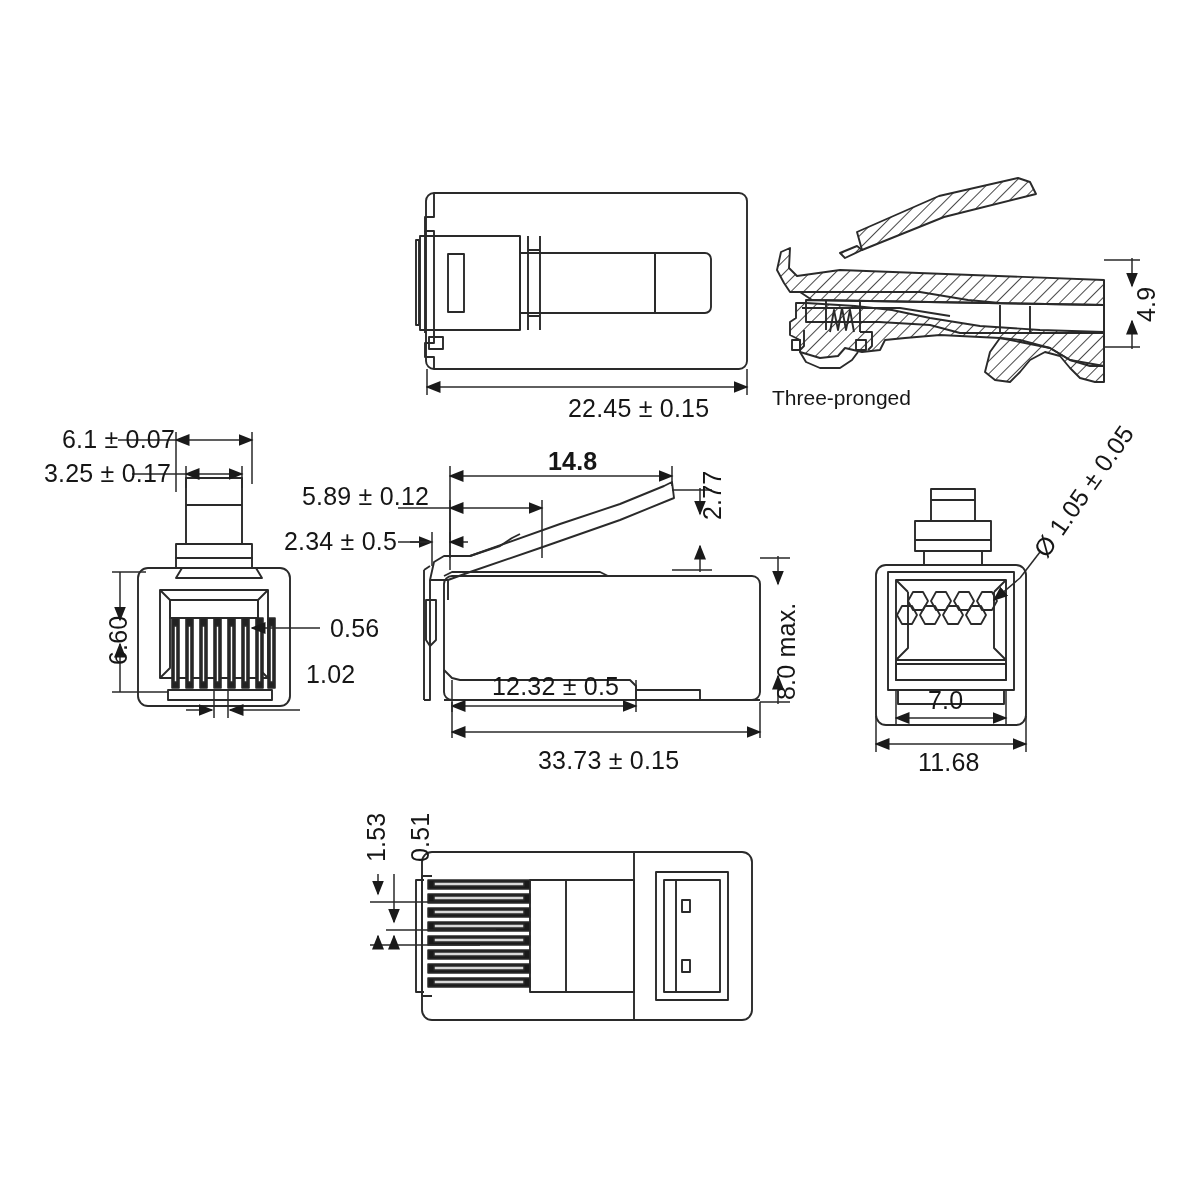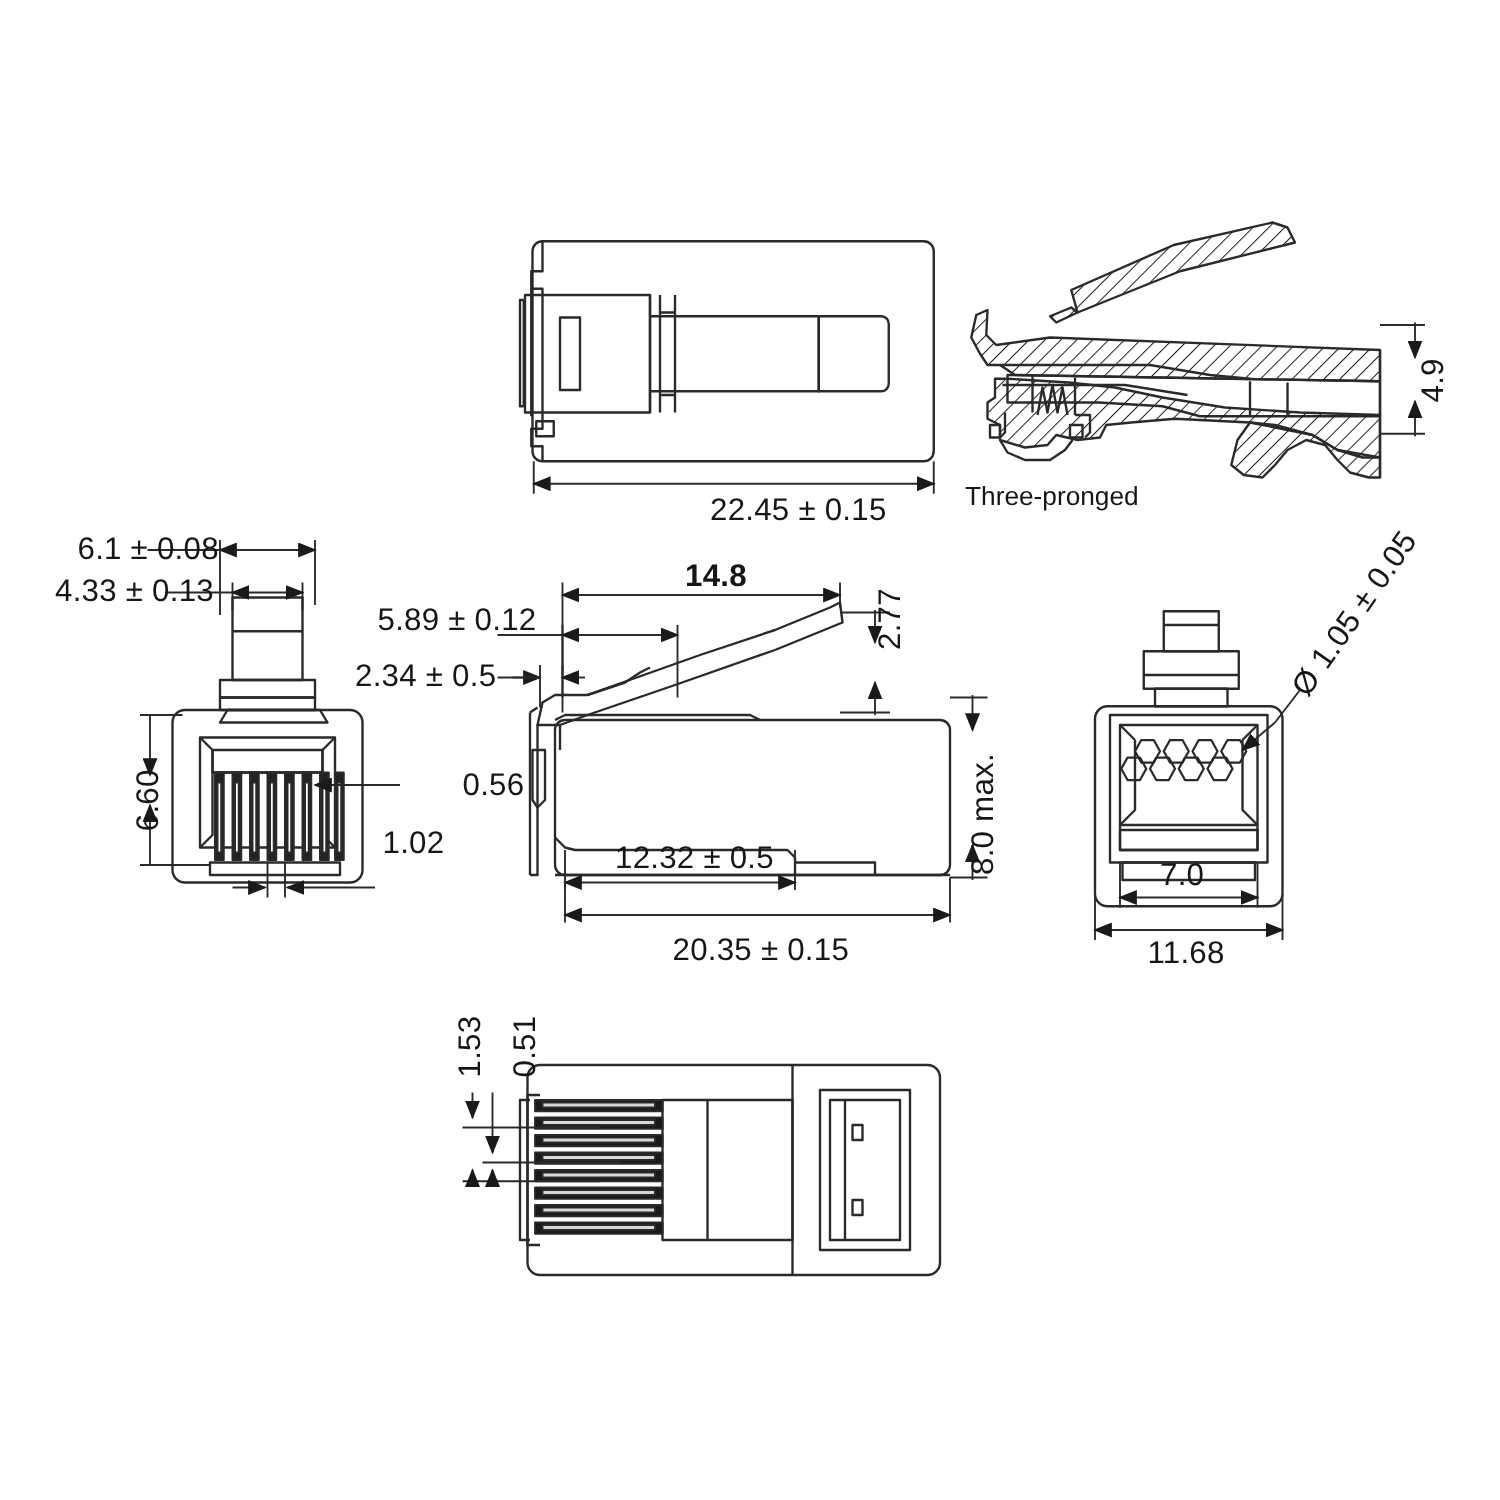--- a/index.html
+++ b/index.html
@@ -300,38 +300,38 @@
     <path d="M370,902 h110 M386,930 h110 M370,945 h110"></path>
     <path d="M378,874 v20" marker-end="url(#ar)"></path>
     <path d="M378,948 v-12" marker-end="url(#ar)"></path>
     <path d="M394,874 v48" marker-end="url(#ar)"></path>
     <path d="M394,948 v-12" marker-end="url(#ar)"></path>
   </g>
 
   </g>
 </svg>
 
-<div class="dim-txt" style="left:62px;  top:425px;">6.1 ± 0.08</div>
-<div class="dim-txt" style="left:44px;  top:459px;">4.33 ± 0.13</div>
+<div class="dim-txt" style="left:62px;  top:425px;">6.1 ± 0.07</div>
+<div class="dim-txt" style="left:44px;  top:459px;">3.25 ± 0.17</div>
 <div class="dim-txt rot90" style="left:104px; top:665px;">6.60</div>
-<div class="dim-txt" style="left:330px; top:614px;margin-left:40px;">0.56</div>
+<div class="dim-txt" style="left:330px; top:614px;">0.56</div>
 <div class="dim-txt" style="left:306px; top:660px;">1.02</div>
 
 <div class="dim-txt" style="left:524px; top:394px;margin-left:44px;">22.45 ± 0.15</div>
 
 <div class="dim-txt rot90" style="left:1132px; top:322px;">4.9</div>
 <div class="note" style="left:772px; top:386px;">Three-pronged</div>
 
 <div class="dim-txt" style="left:548px; top:447px;font-weight:bold;">14.8</div>
 <div class="dim-txt rot90" style="left:698px; top:520px;">2.77</div>
 <div class="dim-txt" style="left:302px; top:482px;">5.89 ± 0.12</div>
 <div class="dim-txt" style="left:284px; top:527px;text-align:center;">2.34 ± 0.5</div>
 <div class="dim-txt rot90" style="left:772px; top:700px;">8.0 max.</div>
 <div class="dim-txt" style="left:492px; top:672px;">12.32 ± 0.5</div>
-<div class="dim-txt" style="left:538px; top:746px;">20.35 ± 0.15</div>
+<div class="dim-txt" style="left:538px; top:746px;">33.73 ± 0.15</div>
 
 <div class="dim-txt" style="left:1028px; top:546px; transform:rotate(-55deg); transform-origin:left top;">Ø 1.05 ± 0.05</div>
 <div class="dim-txt" style="left:928px; top:686px;">7.0</div>
 <div class="dim-txt" style="left:918px; top:748px;">11.68</div>
 
 <div class="dim-txt rot90" style="left:362px; top:862px;">1.53</div>
 <div class="dim-txt rot90" style="left:406px; top:862px;">0.51</div>
 
 </div>
 

